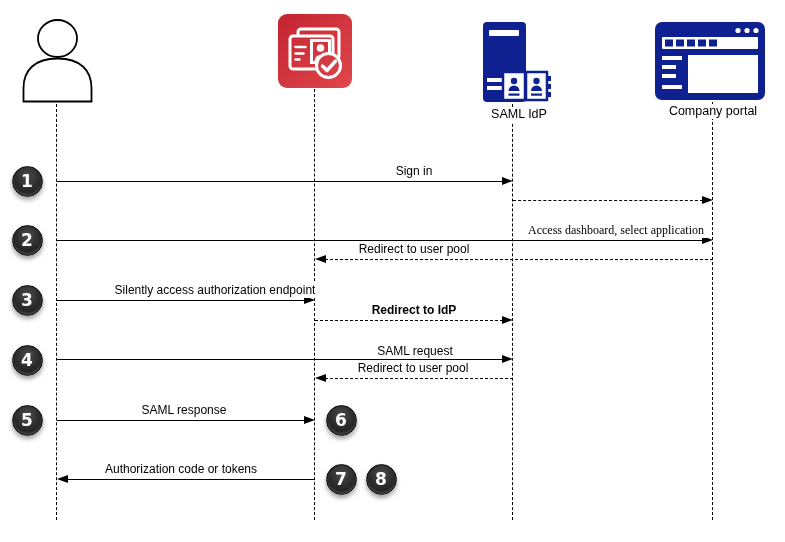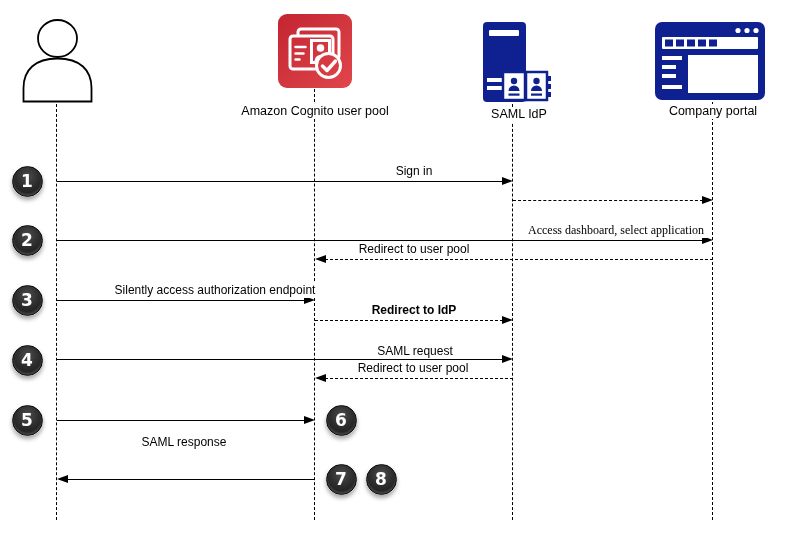--- a/index.html
+++ b/index.html
@@ -96,21 +96,20 @@
     <rect x="32" y="17.5" width="8" height="7" fill="var(--navy)"></rect>
     <rect x="43" y="17.5" width="8" height="7" fill="var(--navy)"></rect>
     <rect x="54" y="17.5" width="8" height="7" fill="var(--navy)"></rect>
     <rect x="7" y="34" width="20" height="4" fill="#fff"></rect>
     <rect x="7" y="43" width="14" height="4" fill="#fff"></rect>
     <rect x="7" y="52" width="14" height="4" fill="#fff"></rect>
     <rect x="7" y="63" width="20" height="4" fill="#fff"></rect>
     <rect x="33" y="33" width="70" height="38" fill="#fff"></rect>
   </svg>
 
-  <div class="actor-label" style="left:315px;top:104px">Amazon Cognito user pool</div>
   <div class="actor-label" style="left:519px;top:107px">SAML IdP</div>
   <div class="actor-label" style="left:713px;top:104px">Company portal</div>
 
   <div class="lifeline" style="left:56px;top:104px;height:416px"></div>
   <div class="lifeline" style="left:314px;top:89px;height:431px"></div>
   <div class="lifeline" style="left:512px;top:104px;height:416px"></div>
   <div class="lifeline" style="left:712px;top:102px;height:418px"></div>
 
 <div class="msg-line" style="left: 57px; width: 446px; top: 181px;"></div>
     <div class="arrow right" style="left: 502px; top: 177px;"></div>
@@ -130,23 +129,24 @@
     <div class="arrow right" style="left: 502px; top: 316px;"></div>
     <div class="msg-label" style="left: 414px; top: 303px; font-weight: bold;">Redirect to IdP</div>
     <div class="msg-line" style="left: 57px; width: 446px; top: 359px;"></div>
     <div class="arrow right" style="left: 502px; top: 355px;"></div>
     <div class="msg-label" style="left: 415px; top: 344px;">SAML request</div>
     <div class="msg-line dashed" style="left: 325px; width: 188px; top: 378px;"></div>
     <div class="arrow left" style="left: 315px; top: 374px;"></div>
     <div class="msg-label" style="left: 413px; top: 361px;">Redirect to user pool</div>
     <div class="msg-line" style="left: 57px; width: 248px; top: 420px;"></div>
     <div class="arrow right" style="left: 304px; top: 416px;"></div>
-    <div class="msg-label" style="left: 184px; top: 403px; margin-top: 32px;">SAML response</div>
+    <div class="msg-label" style="left: 184px; top: 403px;">SAML response</div>
     <div class="msg-line" style="left: 67px; width: 248px; top: 479px;"></div>
     <div class="arrow left" style="left: 57px; top: 475px;"></div>
+    <div class="msg-label" style="left: 181px; top: 462px;">Authorization code or tokens</div>
     <div class="badge" style="left: 11.5px; top: 165.5px;">1</div>
     <div class="badge" style="left: 11.5px; top: 224.5px;">2</div>
     <div class="badge" style="left: 11.5px; top: 284.5px;">3</div>
     <div class="badge" style="left: 11.5px; top: 344.5px;">4</div>
     <div class="badge" style="left: 11.5px; top: 404.5px;">5</div>
     <div class="badge" style="left: 325.5px; top: 404.5px;">6</div>
     <div class="badge" style="left: 325.5px; top: 463.5px;">7</div>
     <div class="badge" style="left: 365.5px; top: 463.5px;">8</div>
   </div>
 

